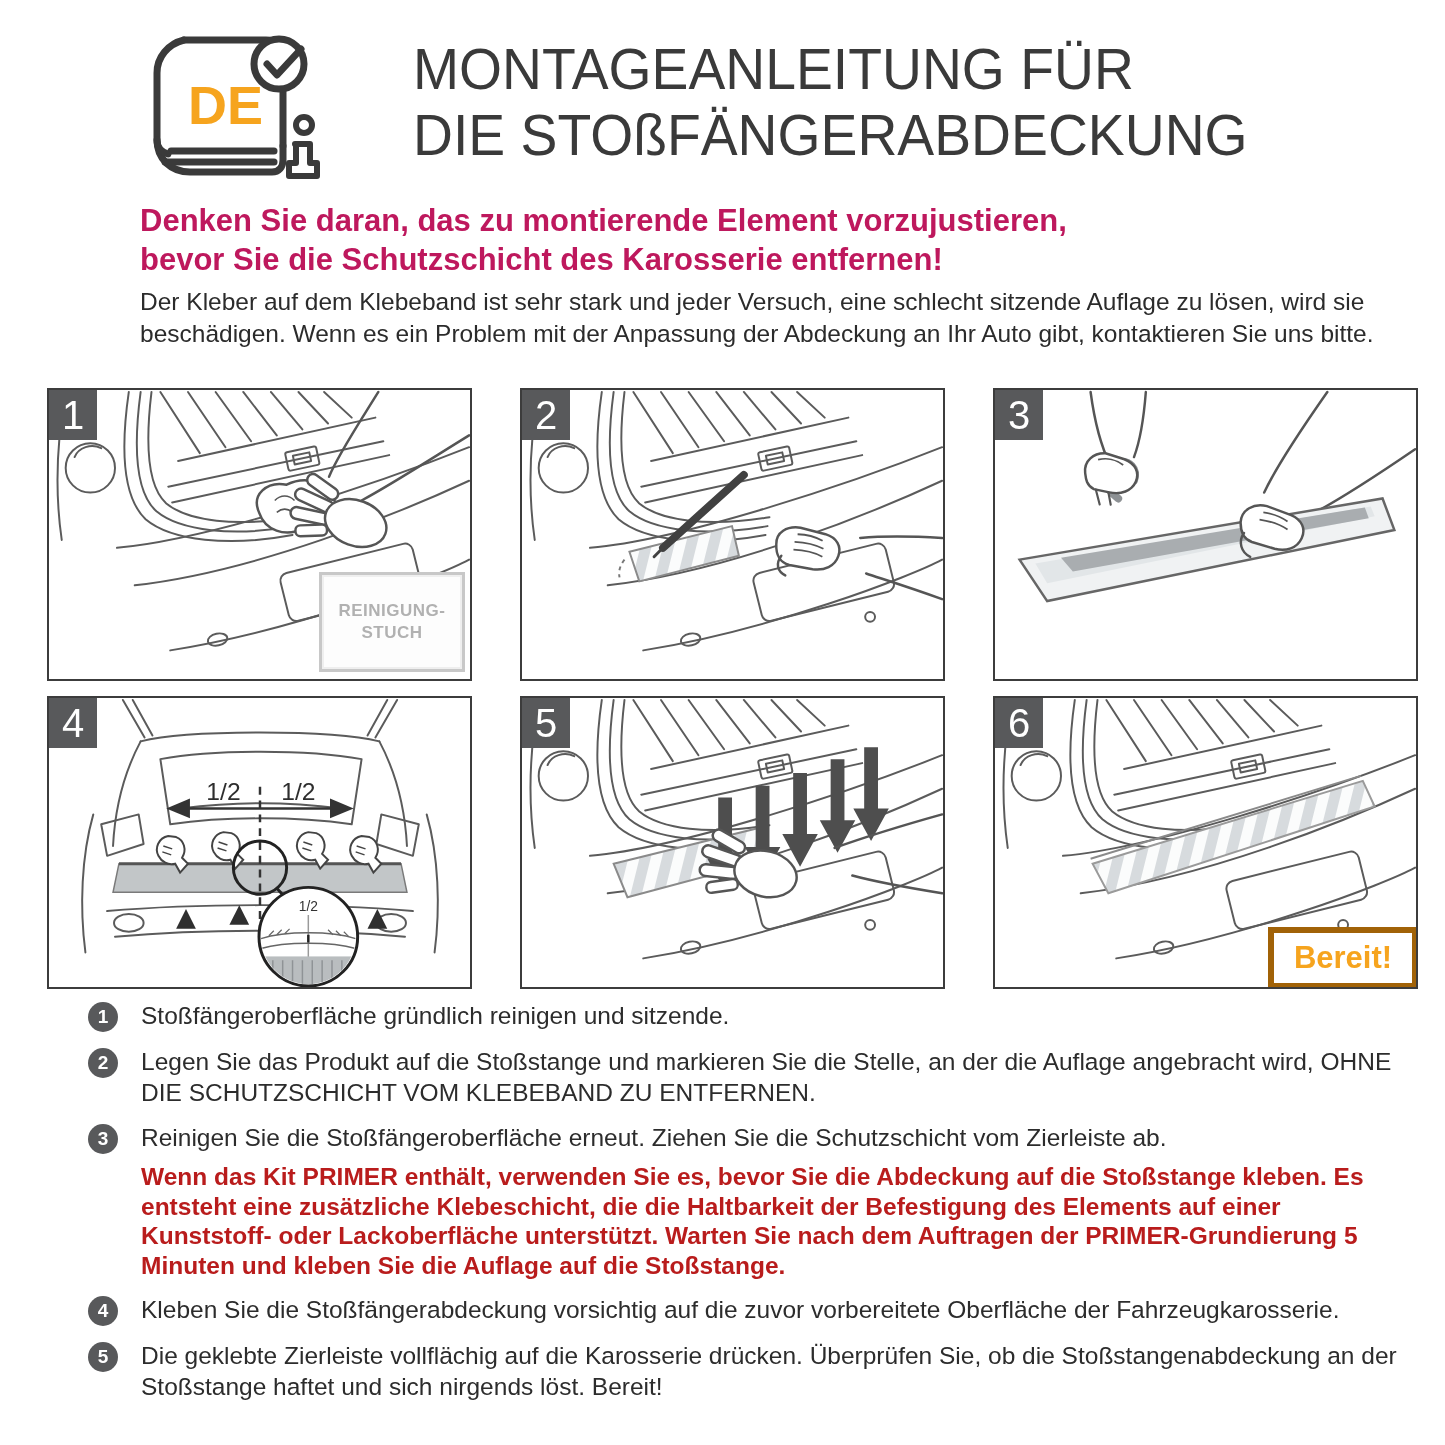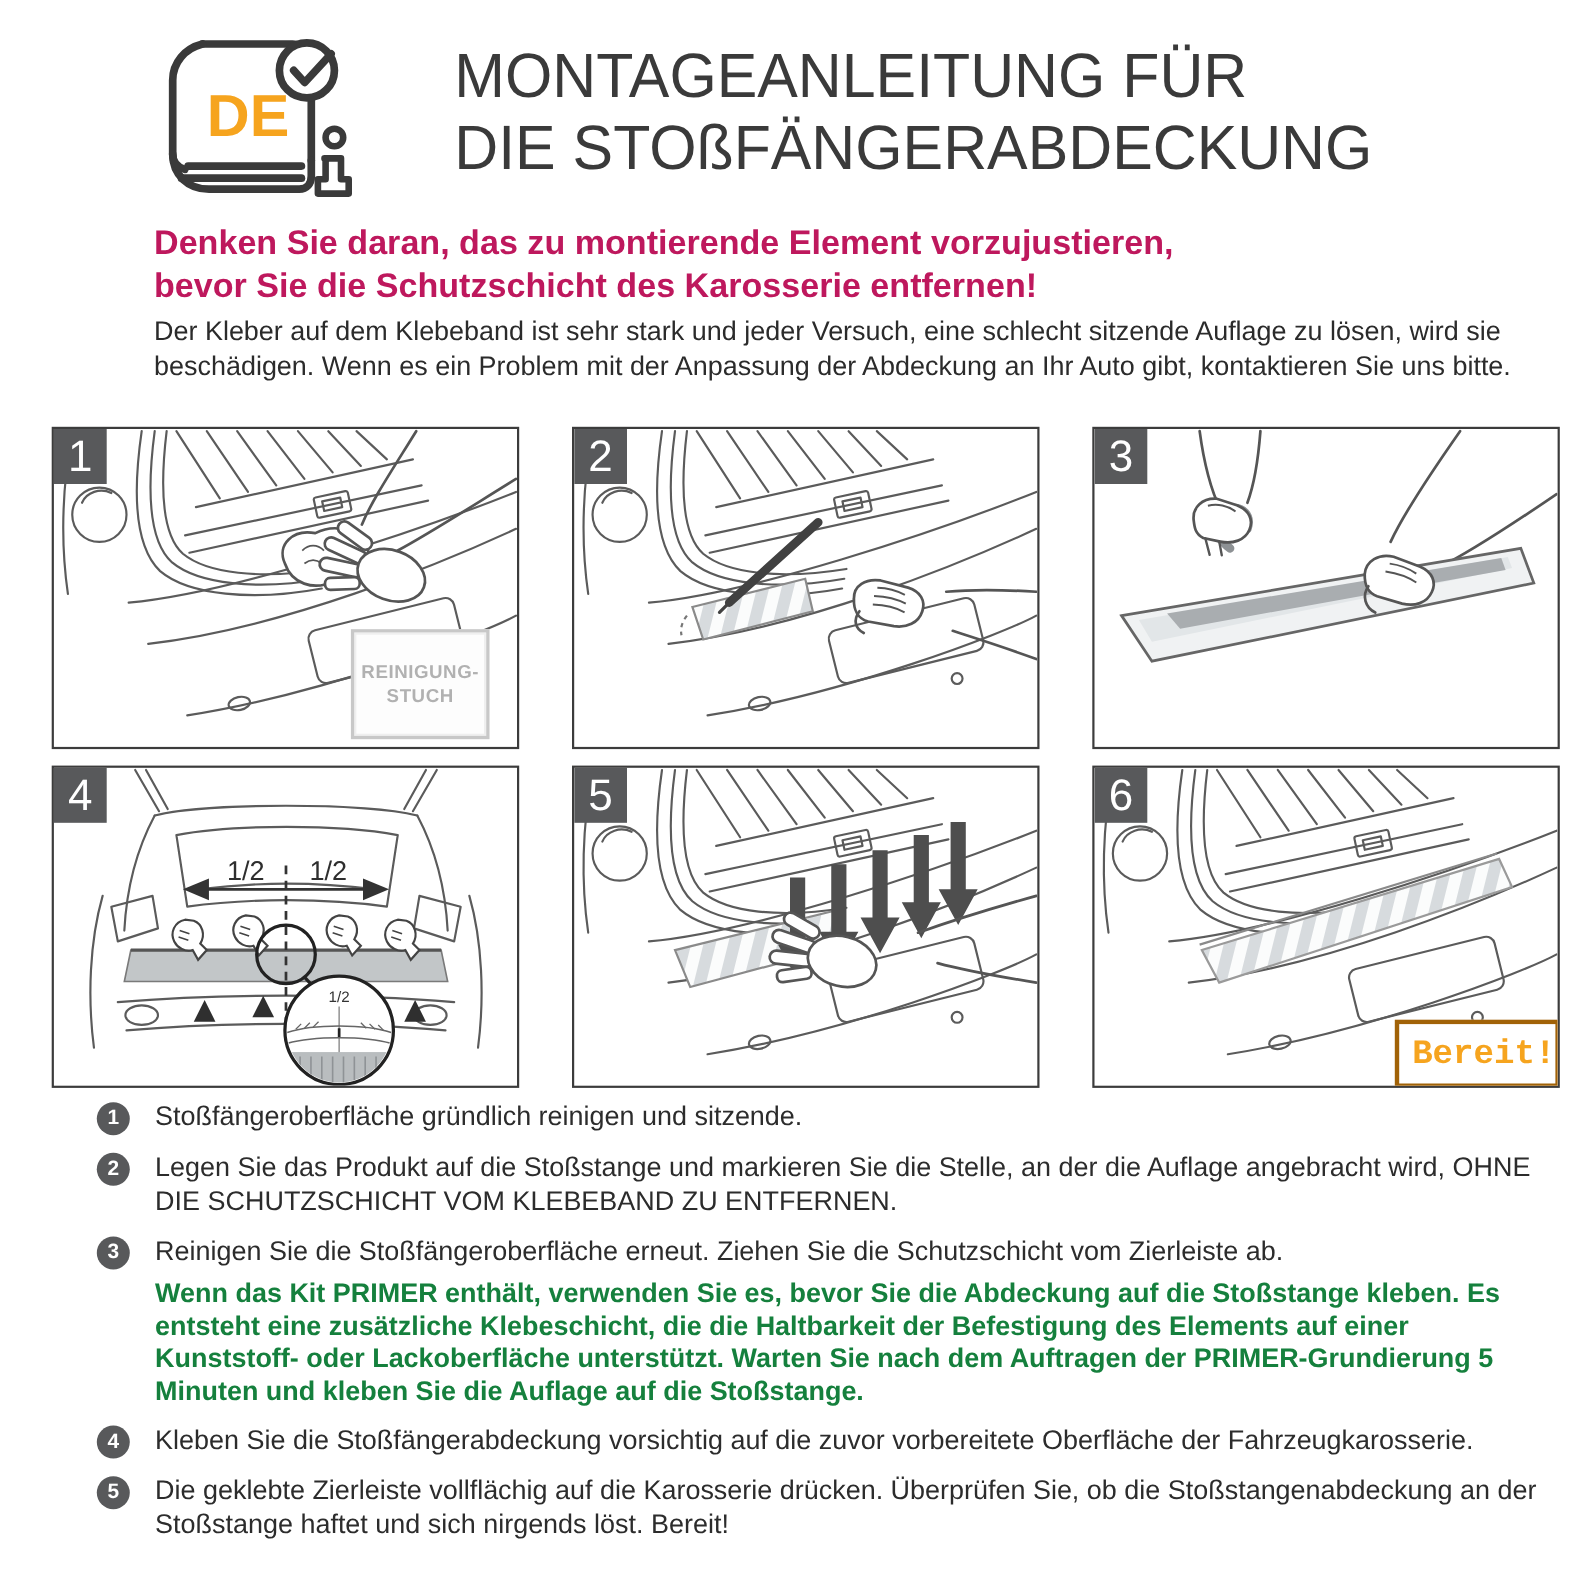--- a/index.html
+++ b/index.html
@@ -28,39 +28,39 @@
     column-gap:48px; row-gap:15px;
   }
   .panel { position:relative; border:2px solid #3c3c3c; background:#fff; overflow:hidden; }
   .panel svg.scene { position:absolute; inset:0; width:100%; height:100%; }
   .panel-num {
     position:absolute; left:0; top:0; width:48px; height:50px; background:#58595b;
     color:#fff; font-size:40px; font-weight:500; display:flex; align-items:center; justify-content:center;
     z-index:3;
   }
   .cloth-box {
-    position:absolute; left:270px; top:182px; width:126px; height:100px; z-index:2;
+    position:absolute; left:270px; top:182px; width:146px; height:100px; z-index:2;
     background:#fdfdfd; border:3px solid #c8c8c8; box-shadow:0 0 0 2px #efefef inset;
     display:flex; flex-direction:column; align-items:center; justify-content:center;
   }
   .cloth-box div { font-size:17px; font-weight:bold; color:#b1b1b1; line-height:22px; letter-spacing:.5px; }
   .ready-box {
     position:absolute; right:-2px; bottom:-2px; width:150px; height:62px; z-index:2;
-    background:#fff; border:4px solid #a16207; display:flex; align-items:center; justify-content:flex-end;font-family:Liberation Mono, monospace;
+    background:#fff; border:6px solid #a16207; display:flex; align-items:center; justify-content:center;
   }
   .ready-box div { font-size:31px; font-weight:bold; color:#f6a41e; }
   
   .steps { position:absolute; left:88px; top:1001px; width:1310px; }
   .step { display:grid; grid-template-columns:30px 1fr; column-gap:23px; margin-bottom:15px; }
   .step-badge {
     width:30px; height:30px; border-radius:50%; background:#58595b; color:#fff;
     font-size:19px; font-weight:bold; display:flex; align-items:center; justify-content:center; margin-top:1px;
   }
   .step-text { font-size:24.5px; line-height:30.5px; color:#2c2c2c; }
-  .step-note { grid-column:2; margin-top:8px; font-size:24.5px; line-height:29.5px; font-weight:bold; color:#15803d; }
+  .step-note { grid-column:2; margin-top:8px; font-size:24.5px; line-height:29.5px; font-weight:bold; color:#b91c1c; }
   svg text { font-family:"Liberation Sans", sans-serif; }
 </style>
 </head>
 <body>
 
 <svg width="0" height="0" style="position:absolute" aria-hidden="true">
   <defs>
     <pattern id="stripepat" width="22" height="22" patternUnits="userSpaceOnUse" patternTransform="rotate(14)">
       <rect width="22" height="22" fill="#fbfcfc"></rect>
       <rect width="11" height="22" fill="#d7dbde"></rect>

